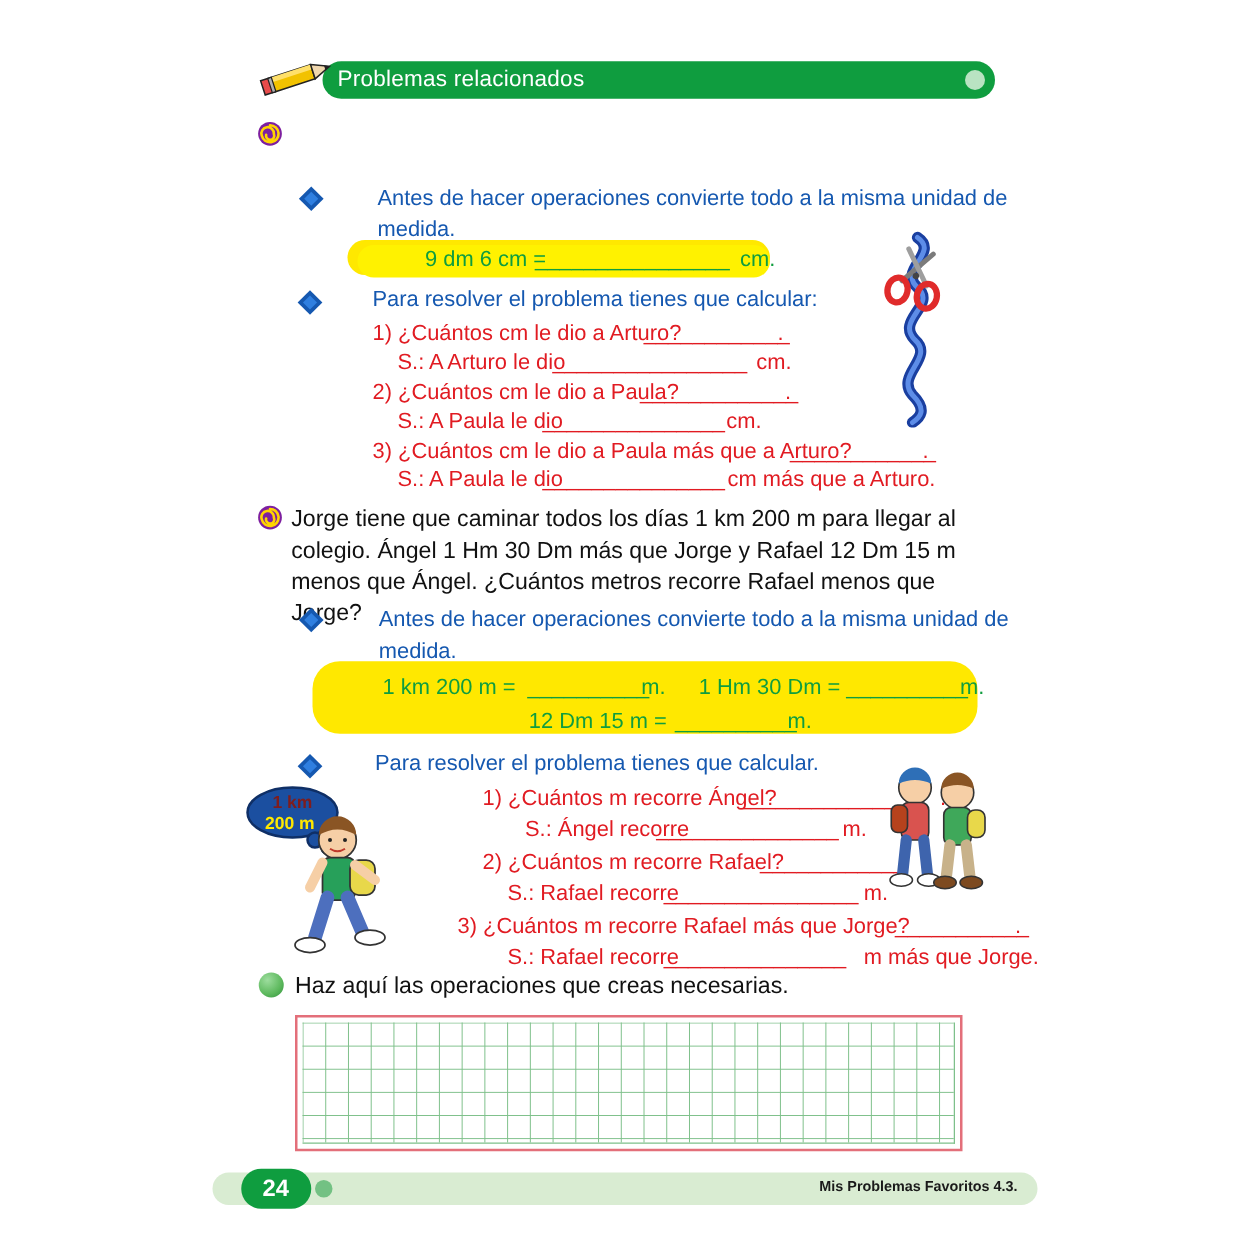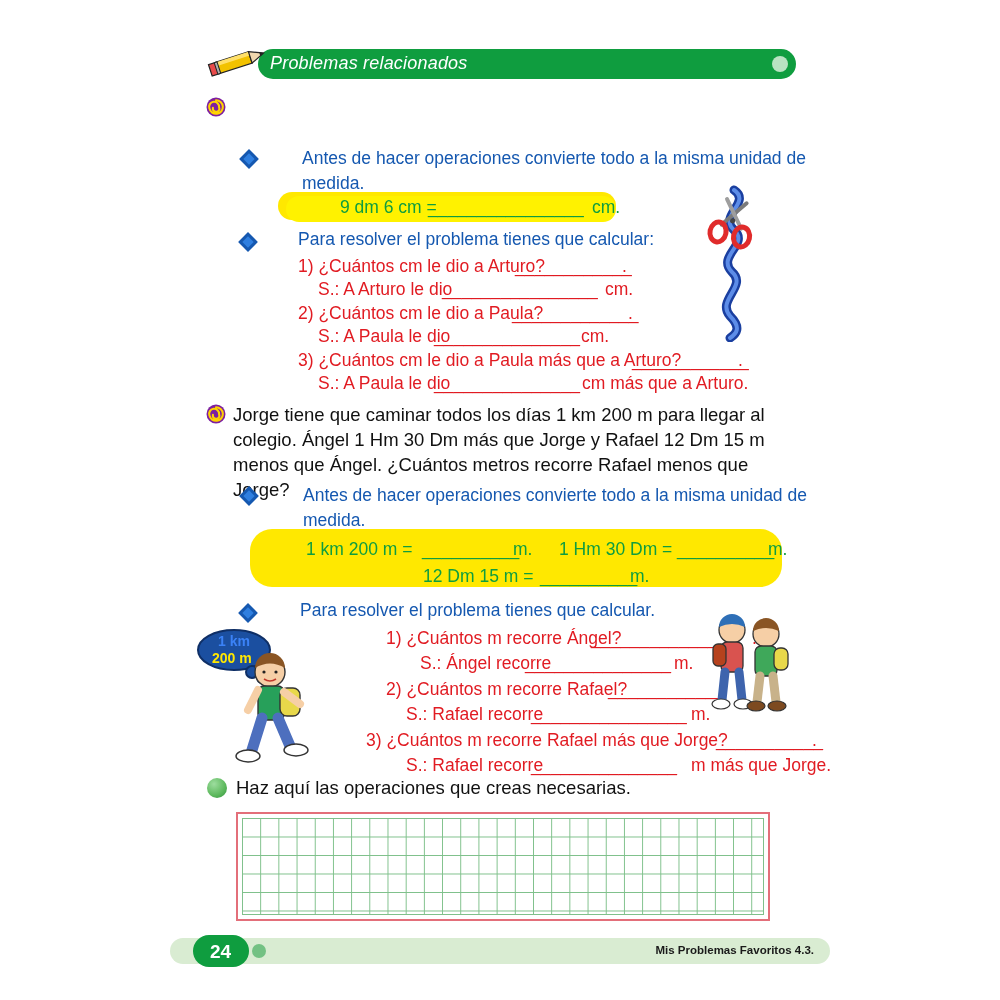--- a/index.html
+++ b/index.html
@@ -12,21 +12,21 @@
   }
   .page{position:absolute;left:0;top:0;width:1000px;height:1000px;}
 
   
   .banner{
     position:absolute;left:258px;top:49px;width:538px;height:30px;
     background:#0f9d3f;border-radius:15px;
   }
   .banner-title{
     position:absolute;left:270px;top:53px;
-    color:#ffffff;font-size:18px;letter-spacing:.2px;font-style:italic;
+    color:#ffffff;font-size:18px;letter-spacing:.2px;
   }
   .banner-dot{
     position:absolute;right:8px;top:7px;width:16px;height:16px;border-radius:50%;
     background:#b9e3c2;
   }
   .pencil{position:absolute;left:205px;top:44px;width:62px;height:36px;}
 
   
   .spiral{position:absolute;width:20px;height:20px;}
 
@@ -217,21 +217,21 @@
   <div class="tx red f17" style="left:772px;top:730px;">.</div>
   <div class="tx red f17" style="left:366px;top:755px;">S.: Rafael recorre</div>
   <div class="tx red f17" style="left:491px;top:755px;">_______________</div>
   <div class="tx red f17" style="left:651px;top:755px;">m más que Jorge.</div>
 
   <svg class="art" style="left:196px;top:626px;width:76px;height:58px;" viewBox="0 0 76 58">
     <ellipse cx="38" cy="24" rx="36" ry="20" fill="#1b4fa0" stroke="#0f2f66" stroke-width="2"></ellipse>
     <circle cx="56" cy="46" r="6" fill="#1b4fa0" stroke="#0f2f66" stroke-width="2"></circle>
     <circle cx="65" cy="53" r="3.5" fill="#1b4fa0" stroke="#0f2f66" stroke-width="2"></circle>
   </svg>
-  <div class="tx f16" style="left:218px;top:633px;color:#3b82f6;font-weight:bold;font-size:14px;">1 km</div>
+  <div class="tx f16" style="left:218px;top:633px;color:#7f1d1d;font-weight:bold;font-size:14px;">1 km</div>
   <div class="tx f16" style="left:212px;top:650px;color:#ffe800;font-weight:bold;font-size:14px;">200 m</div>
 
   <svg class="art" style="left:218px;top:650px;width:110px;height:130px;" viewBox="0 0 110 130">
     <circle cx="52" cy="22" r="15" fill="#f6cfa6" stroke="#333" stroke-width="1.4"></circle>
     <path d="M37 18 a15 15 0 0 1 30 0 q-15 -9 -30 0z" fill="#8a5524"></path>
     <circle cx="46" cy="22" r="1.6" fill="#222"></circle>
       <circle cx="58" cy="22" r="1.6" fill="#222"></circle>
     <path d="M46 29 q6 4 12 0" stroke="#c0392b" stroke-width="1.6" fill="none"></path>
     <rect x="40" y="36" width="26" height="34" rx="6" fill="#27a05a" stroke="#333" stroke-width="1.4"></rect>
     <rect x="62" y="38" width="20" height="28" rx="7" fill="#e8d84a" stroke="#333" stroke-width="1.4"></rect>

